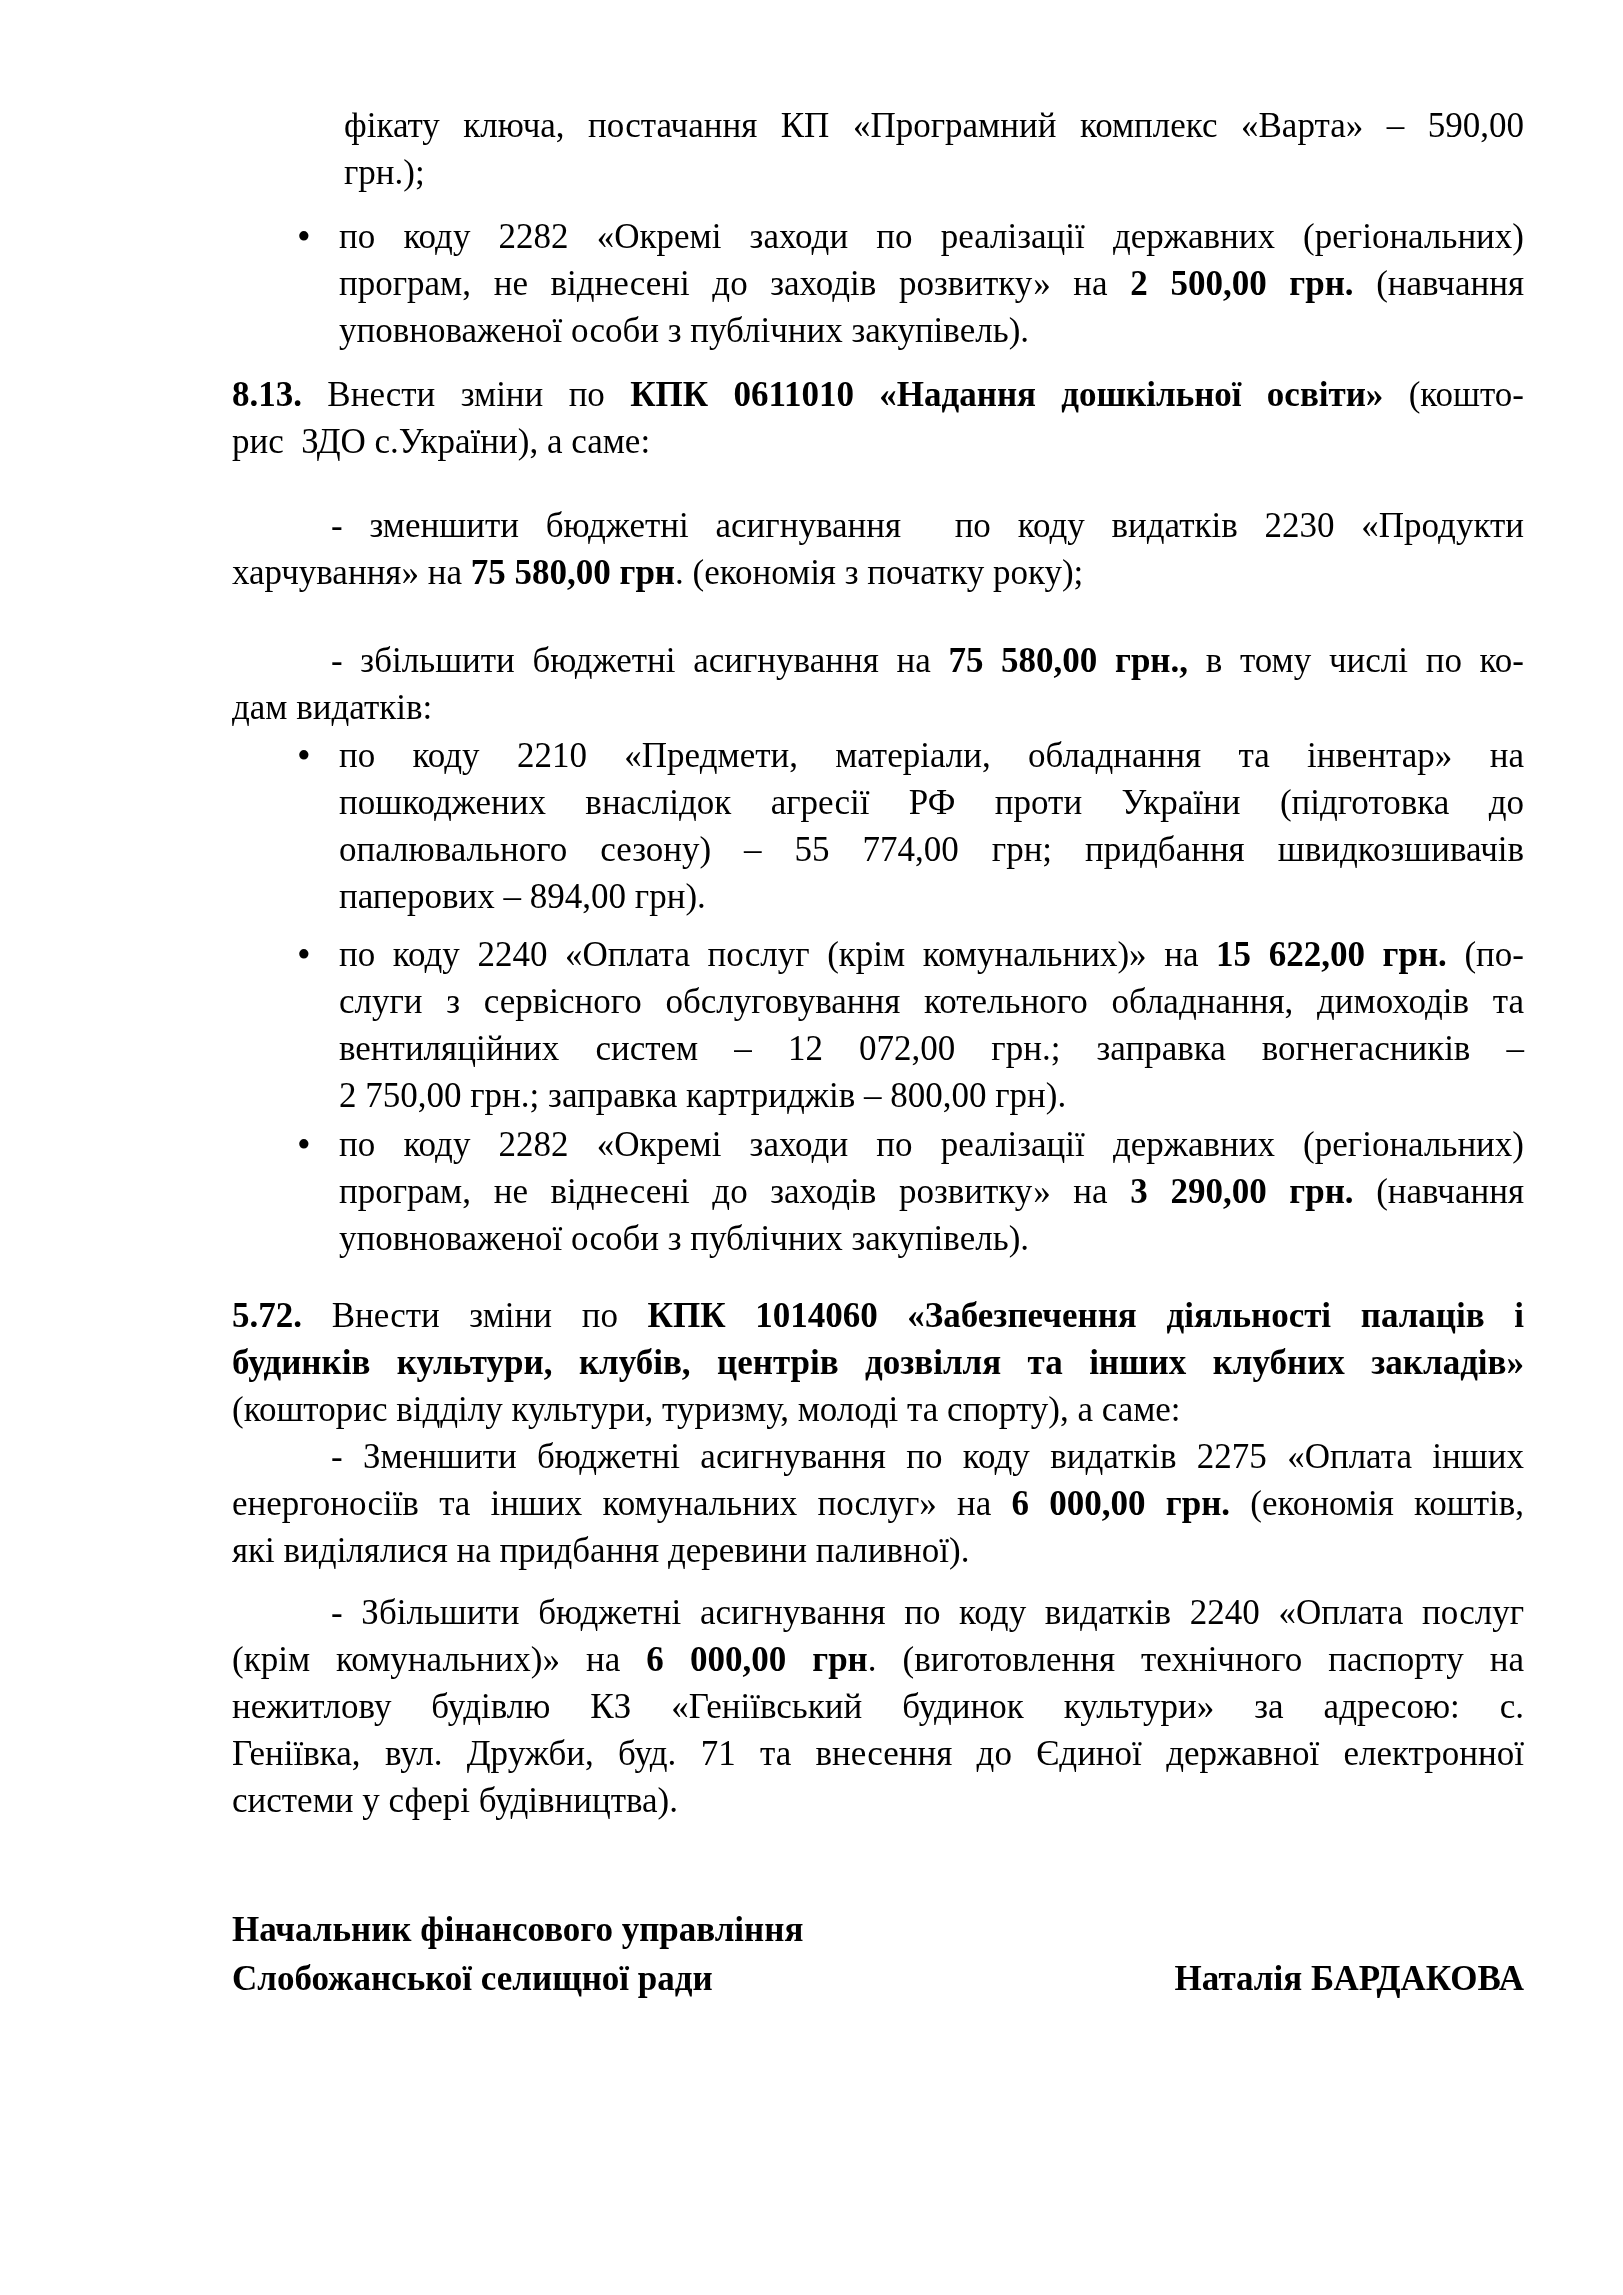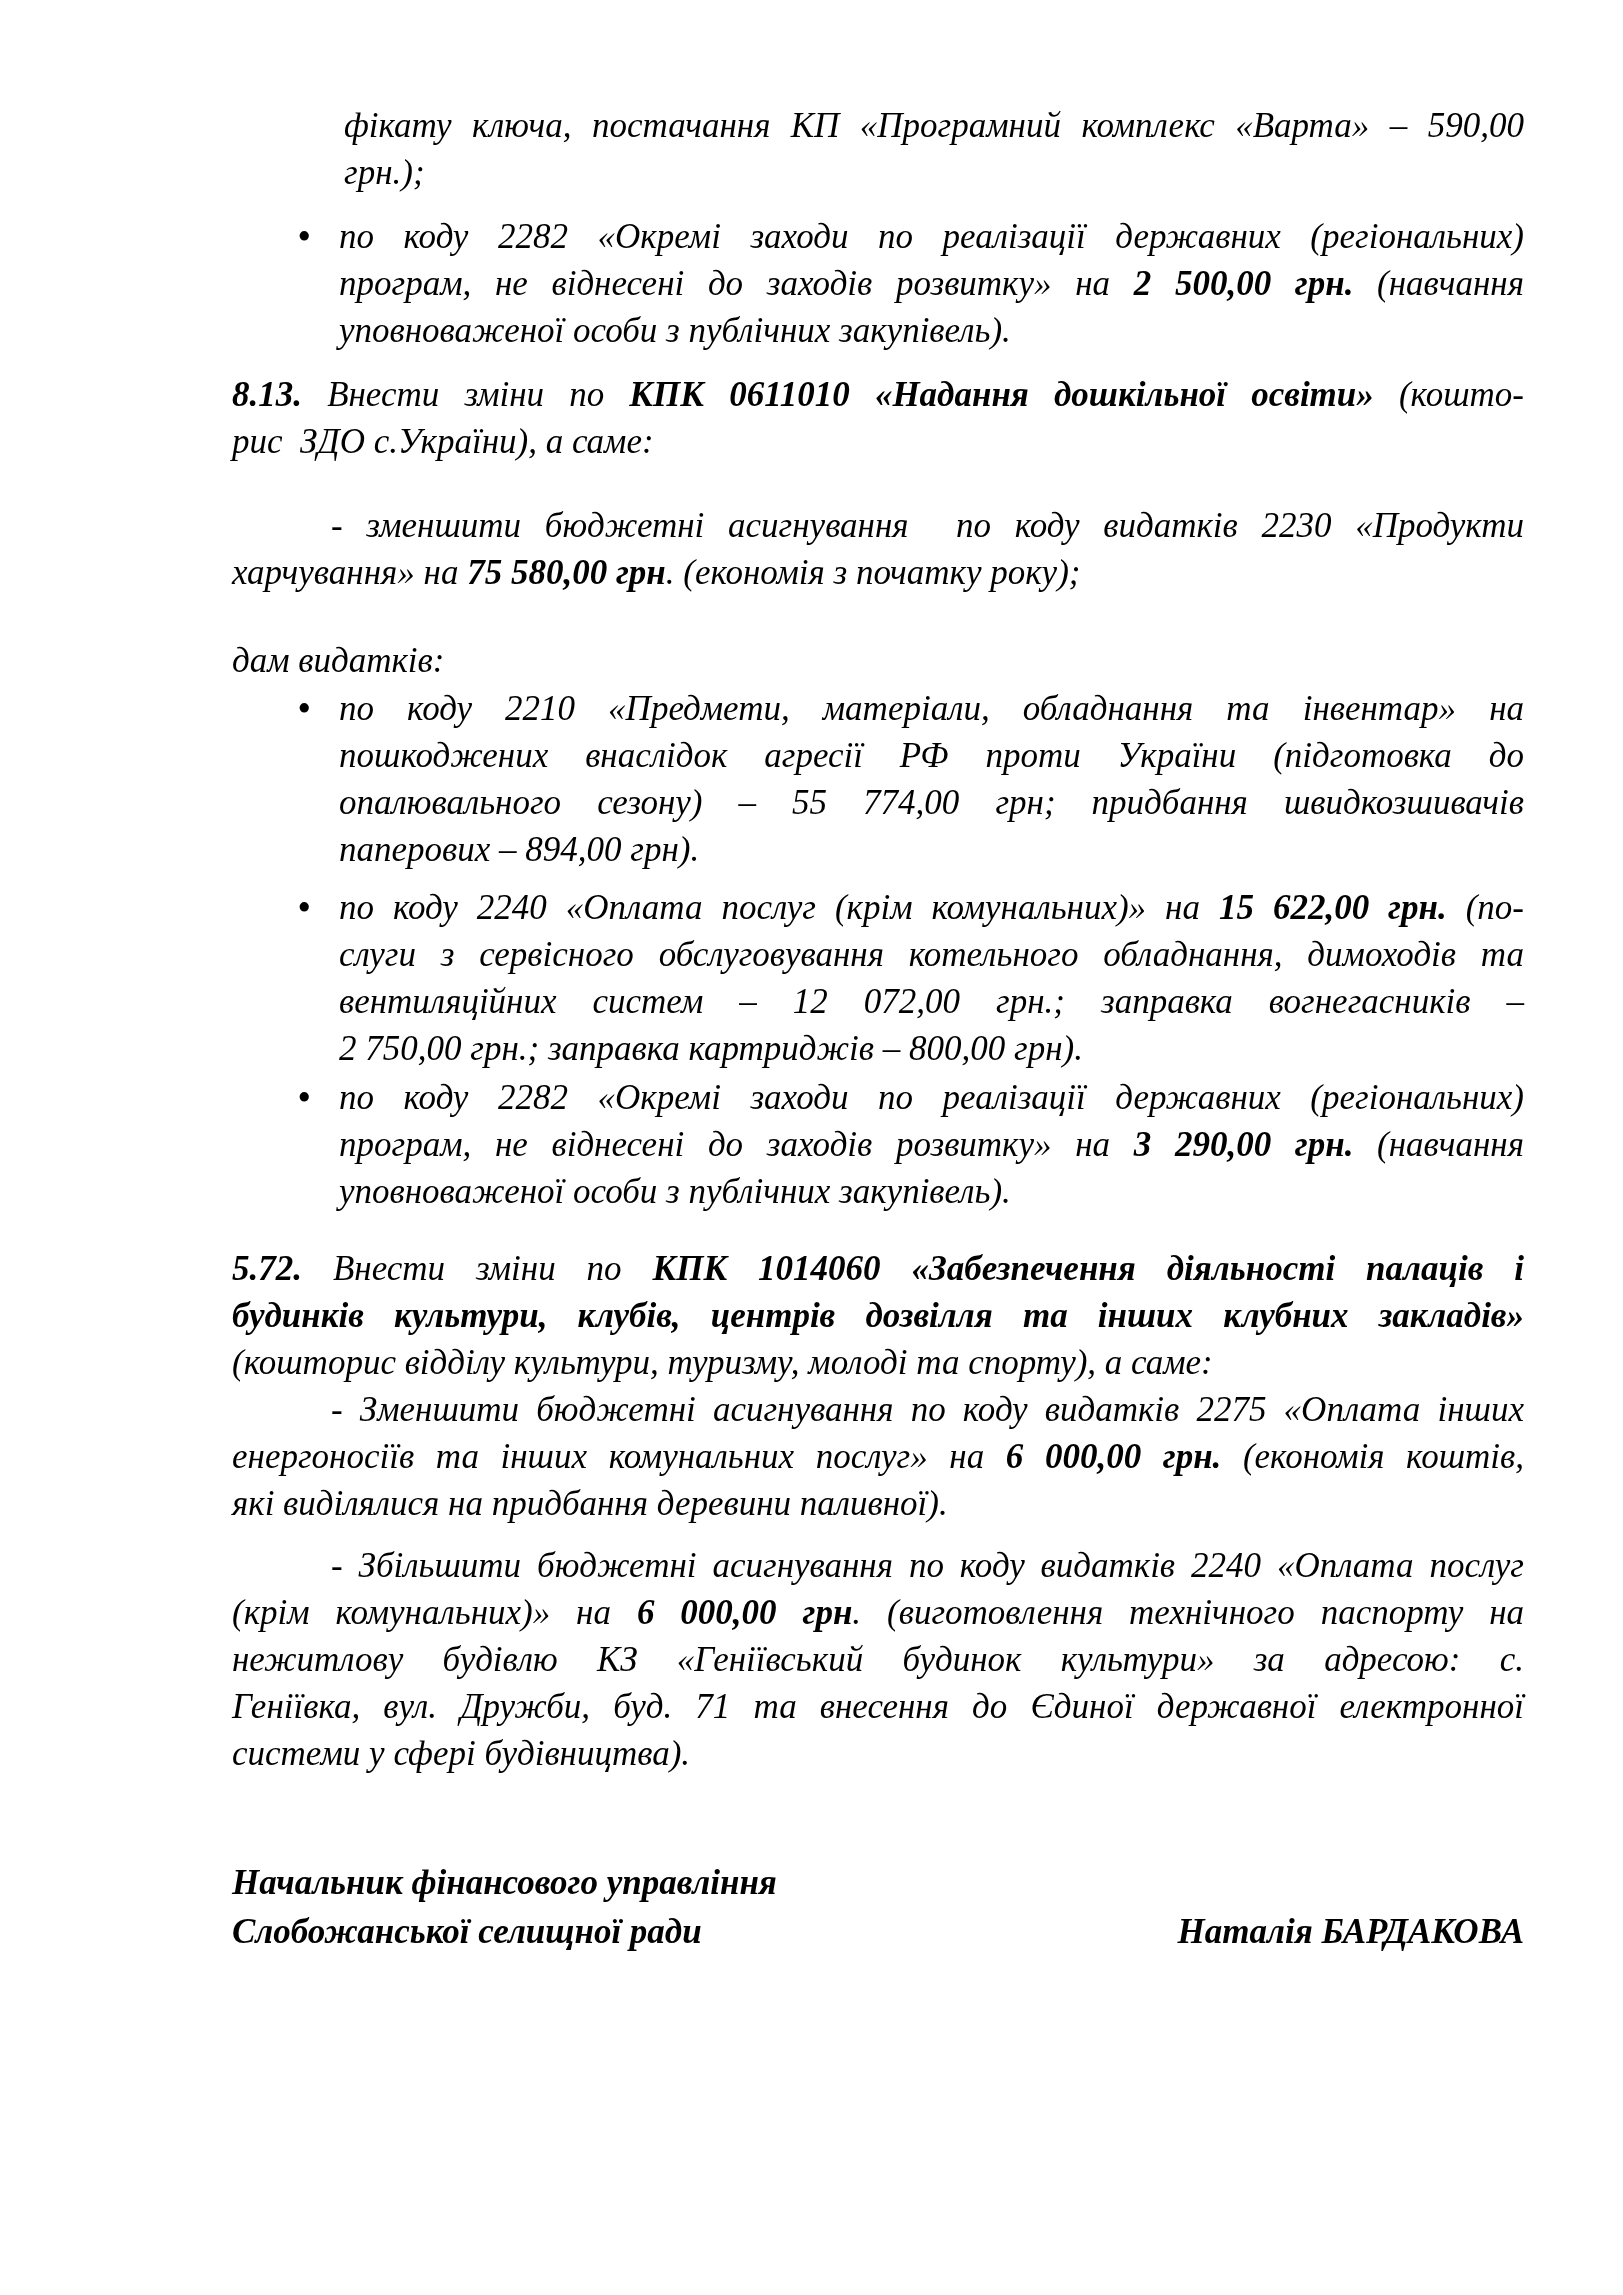--- a/index.html
+++ b/index.html
@@ -11,21 +11,20 @@
     font-family: "Liberation Serif", "DejaVu Serif", serif;
     font-size: 35px;
     overflow: hidden;
   }
   .doc {
     box-sizing: border-box;
     width: 1623px;
     height: 2295px;
     padding: 102px 99px 0 232px;
     position: relative;
-    font-style: italic;
   }
   .block { position: relative; }
   .line {
     line-height: 47px;
     white-space: pre-wrap;
     text-align: left;
   }
   .line.just {
     text-align: justify;
     text-align-last: justify;
@@ -73,20 +72,21 @@
       </div>
       <div class="block plain" style="margin-top: 17px;">
         <div class="line just"><span class="b">8.13.</span><span> Внести зміни по </span><span class="b">КПК 0611010 «Надання дошкільної освіти»</span><span> (кошто-</span></div>
         <div class="line"><span>рис  ЗДО с.України), а саме:</span></div>
       </div>
       <div class="block dash" style="margin-top: 37px;">
         <div class="line just first"><span>- зменшити бюджетні асигнування  по коду видатків 2230 «Продукти</span></div>
         <div class="line"><span>харчування» на </span><span class="b">75 580,00 грн</span><span>. (економія з початку року);</span></div>
       </div>
       <div class="block dash" style="margin-top: 41px;">
+        <div class="line just first"><span>- збільшити бюджетні асигнування на </span><span class="b">75 580,00 грн.,</span><span> в тому числі по ко-</span></div>
         <div class="line"><span>дам видатків:</span></div>
       </div>
       <div class="block bullet" style="margin-top: 1.3px;">
         <span class="dot">•</span>
         <div class="line just"><span>по коду 2210 «Предмети, матеріали, обладнання та інвентар» на</span></div>
         <div class="line just"><span>пошкоджених внаслідок агресії РФ проти України (підготовка до</span></div>
         <div class="line just"><span>опалювального сезону) – 55 774,00 грн; придбання швидкозшивачів</span></div>
         <div class="line"><span>паперових – 894,00 грн).</span></div>
       </div>
       <div class="block bullet" style="margin-top: 10.5px;">

